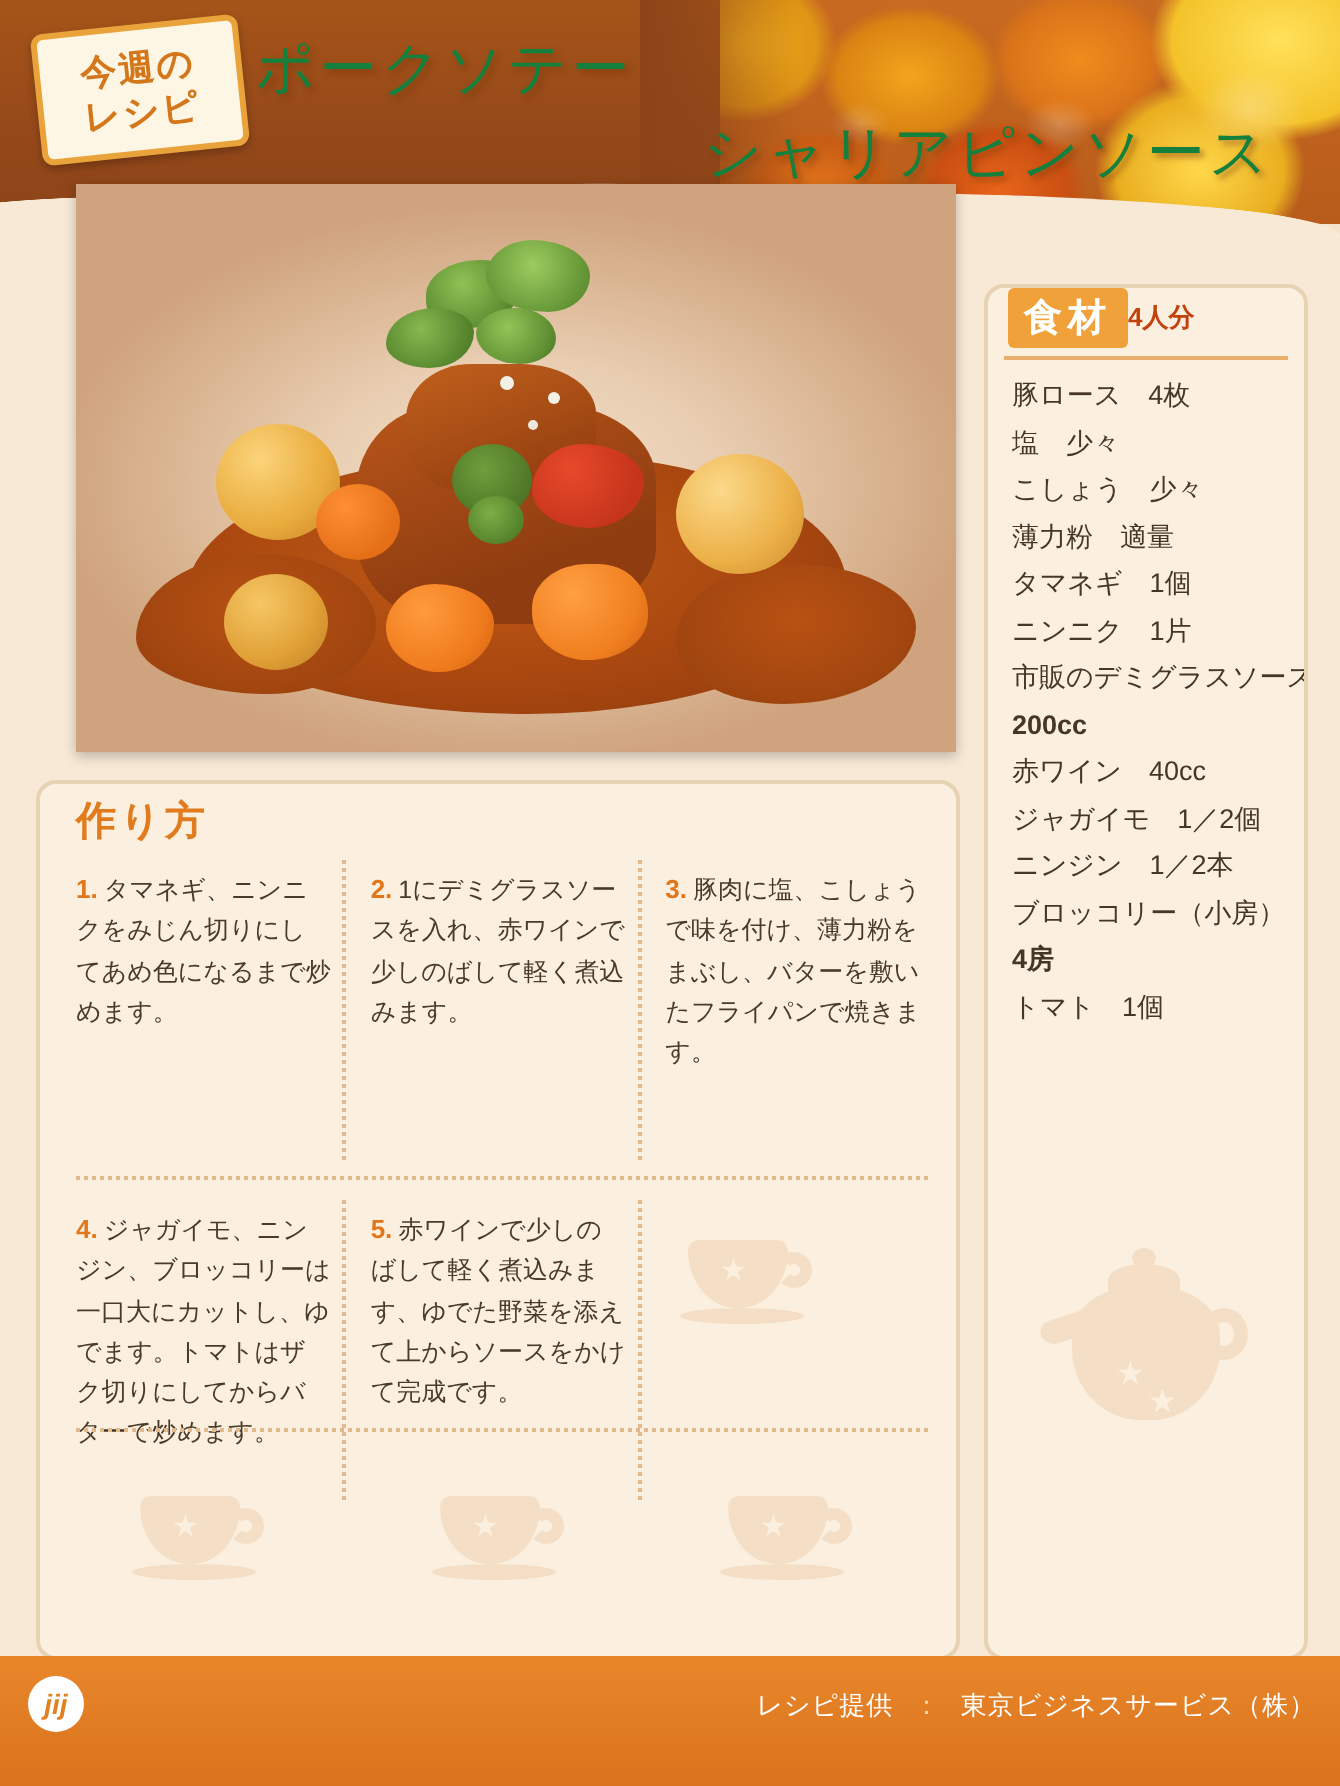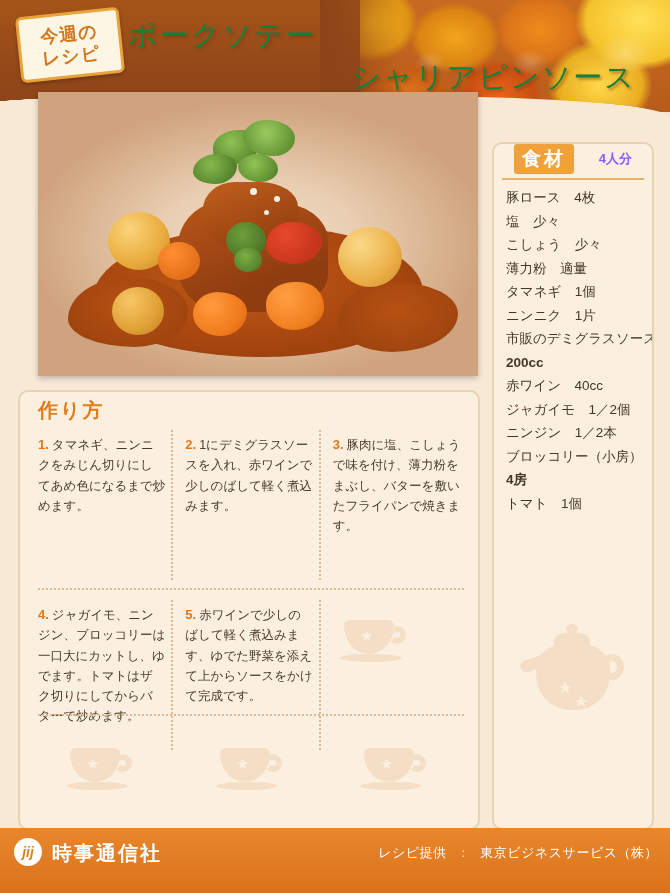--- a/index.html
+++ b/index.html
@@ -222,32 +222,32 @@
     left: 492px; top: 142px;
     width: 162px; height: 688px;
     background: #fbf0df;
     border: 2px solid #e7d2b4;
     border-radius: 10px;
     overflow: hidden;
   }
   .ing-header {
     position: absolute;
     left: 0; top: 0; width: 158px; height: 30px;
-    display: flex; align-items: center; justify-content: space-between;
-    padding: 0 20px;
+    display: flex; align-items: center; justify-content: flex-start;
+    padding: 0 10px;
   }
   .ing-title {
     font-size: 19px; font-weight: bold; color: #ffffff;
     letter-spacing: 3px;
     background: #f0a13a;
     padding: 2px 8px;
     border-radius: 3px;
   }
   .ing-serving {
-    font-size: 13px; color: #8b5cf6; font-weight: bold;
+    font-size: 13px; color: #c2410c; font-weight: bold;
   }
   .ing-rule {
     position: absolute; left: 8px; top: 34px; width: 142px;
     border-top: 2px solid #e8b06a;
   }
   .ing-list {
     position: absolute;
     left: 10px; top: 42px; width: 146px;
     font-size: 13.5px;
     color: #463625;
@@ -473,21 +473,20 @@
       <div class="knob"></div>
       <div class="spout"></div>
       <div class="handle2"></div>
       <div class="st" style="left:36px; top:66px;">★</div>
       <div class="st" style="left:52px; top:80px;">★</div>
     </div>
   </div>
 
   <div class="footer">
     <div class="logo-circle">jij</div>
-    <div class="company">時事通信社</div>
     <div class="credit">
       <span>レシピ提供</span>
       <span class="sep">：</span>
       <span>東京ビジネスサービス（株）</span>
     </div>
   </div>
 
 </div>
 
 </body></html>

